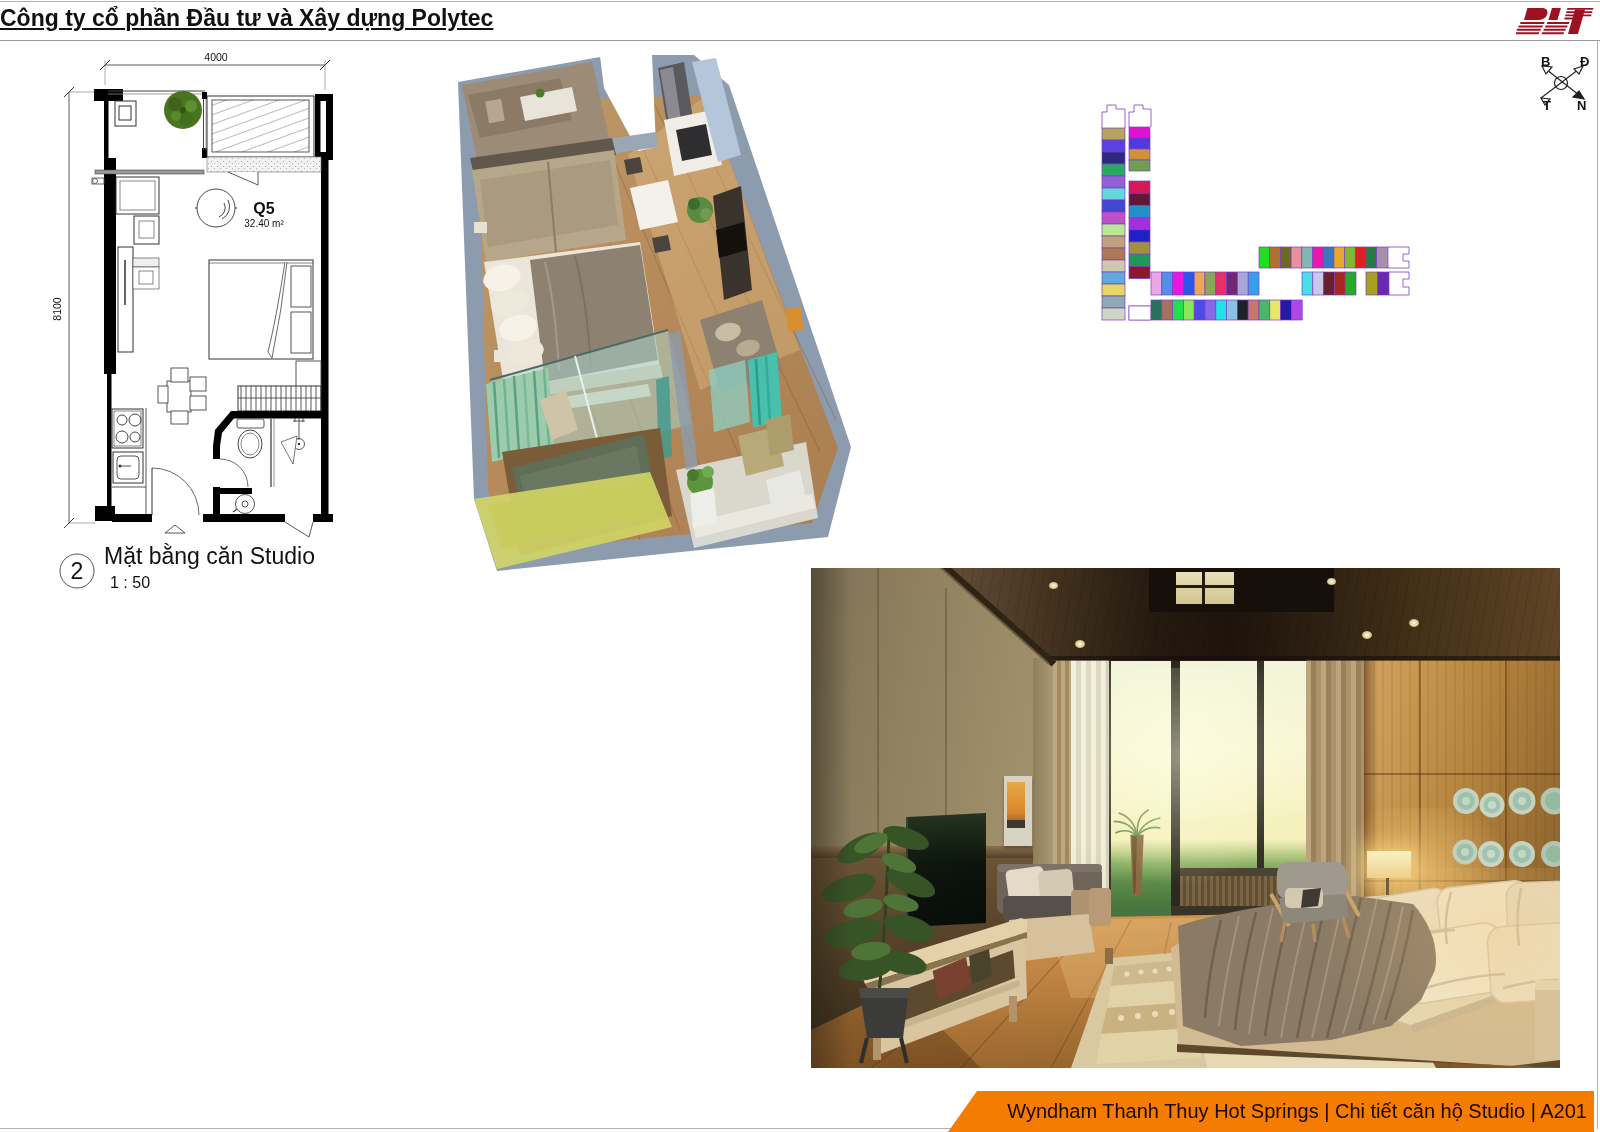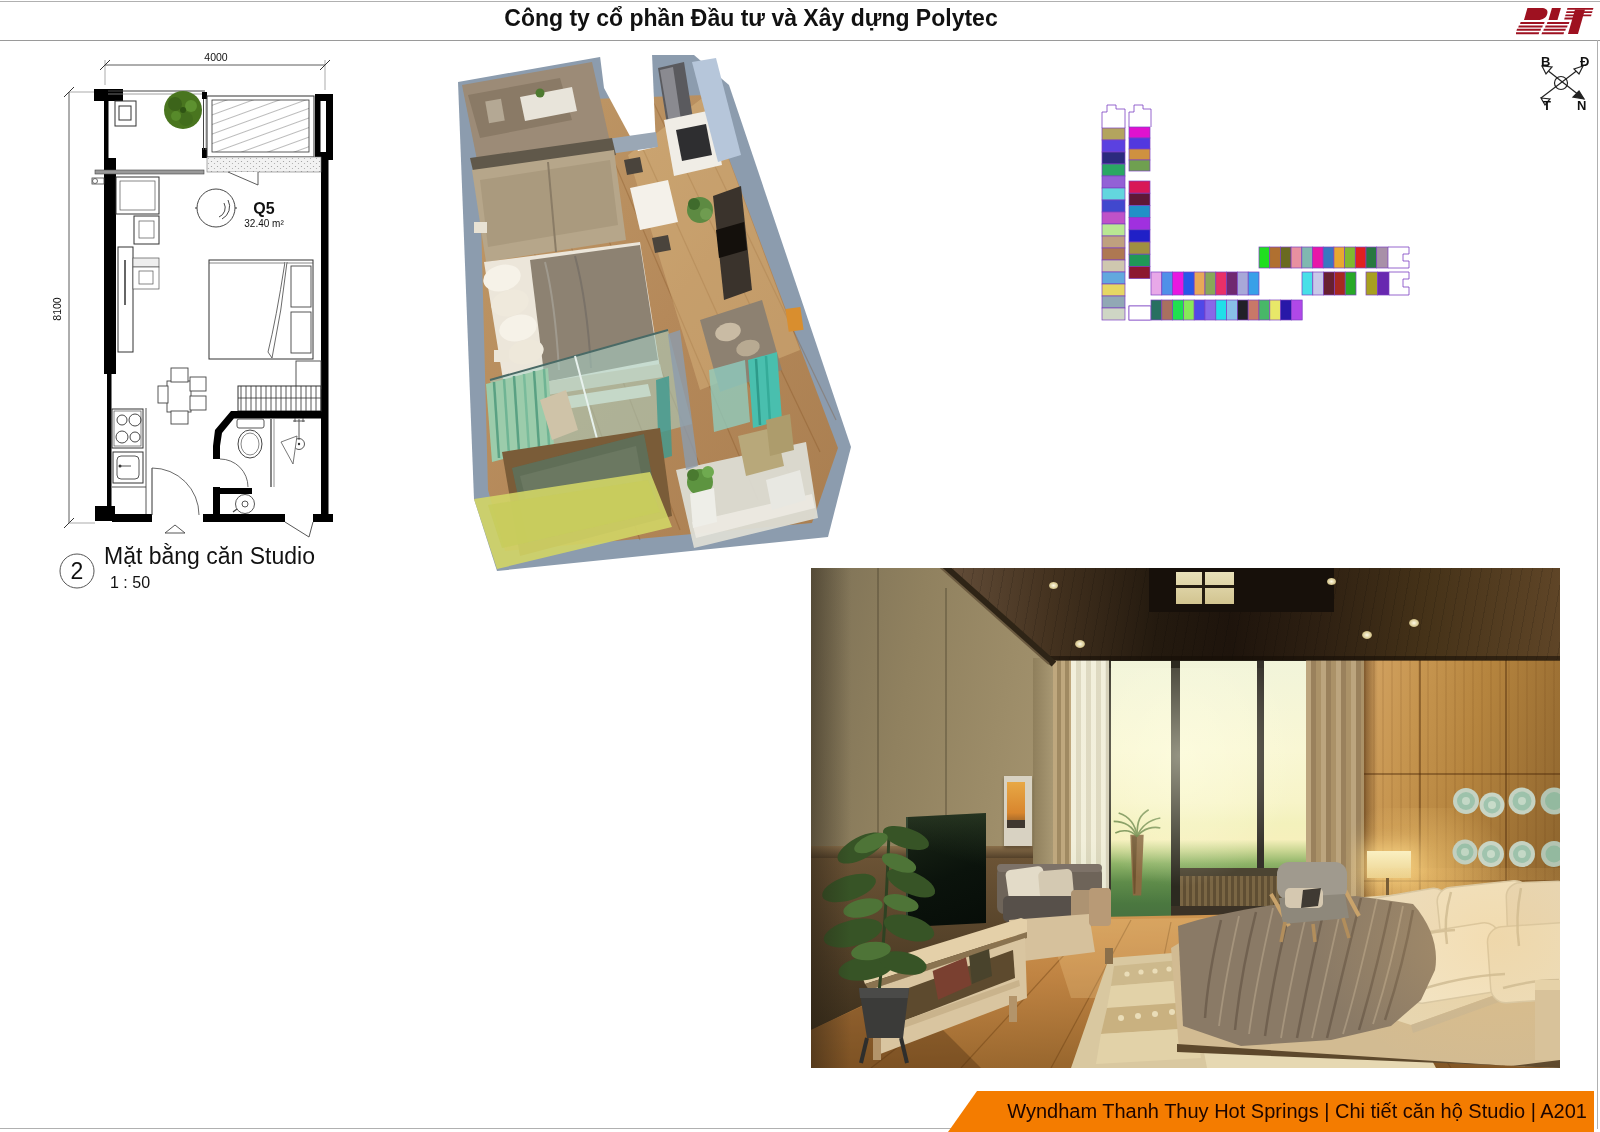--- a/index.html
+++ b/index.html
@@ -6,21 +6,21 @@
   html,body { width:1600px; height:1132px; background:#fff; font-family:"Liberation Sans", sans-serif; overflow:hidden; }
   #page { position:relative; width:1600px; height:1132px; background:#fff; }
   .abs { position:absolute; }
 </style>
 </head>
 <body>
 <div id="page">
 
   <div class="abs" style="left:0;top:1px;width:1600px;height:1px;background:#b0b0b0;"></div>
 
-  <div class="abs" style="left:0;top:5px;width:1502px;text-align:center;font-size:23px;font-weight:bold;color:#111;">Công ty cổ phần Đầu tư và Xây dựng Polytec</div>
+  <div class="abs" style="left:0;top:5px;width:1502px;text-align:left;font-size:23px;font-weight:bold;color:#111;text-decoration:underline;">Công ty cổ phần Đầu tư và Xây dựng Polytec</div>
 
   <svg class="abs" style="left:1516px;top:6px;" width="78" height="30" viewBox="0 0 78 30">
     <g transform="skewX(-16)" fill="#9e1120">
       <path d="M12 2 L26 2 C31 2 33.5 4.5 33.5 8 C33.5 11.5 31 14 26 14 L15 14 L12 14 Z"></path>
       <g>
         <rect x="9.2" y="16" width="24" height="2"></rect>
         <rect x="8.4" y="19.4" width="24" height="2"></rect>
         <rect x="7.6" y="22.8" width="24" height="2"></rect>
         <rect x="6.8" y="26.2" width="24" height="2"></rect>
       </g>

